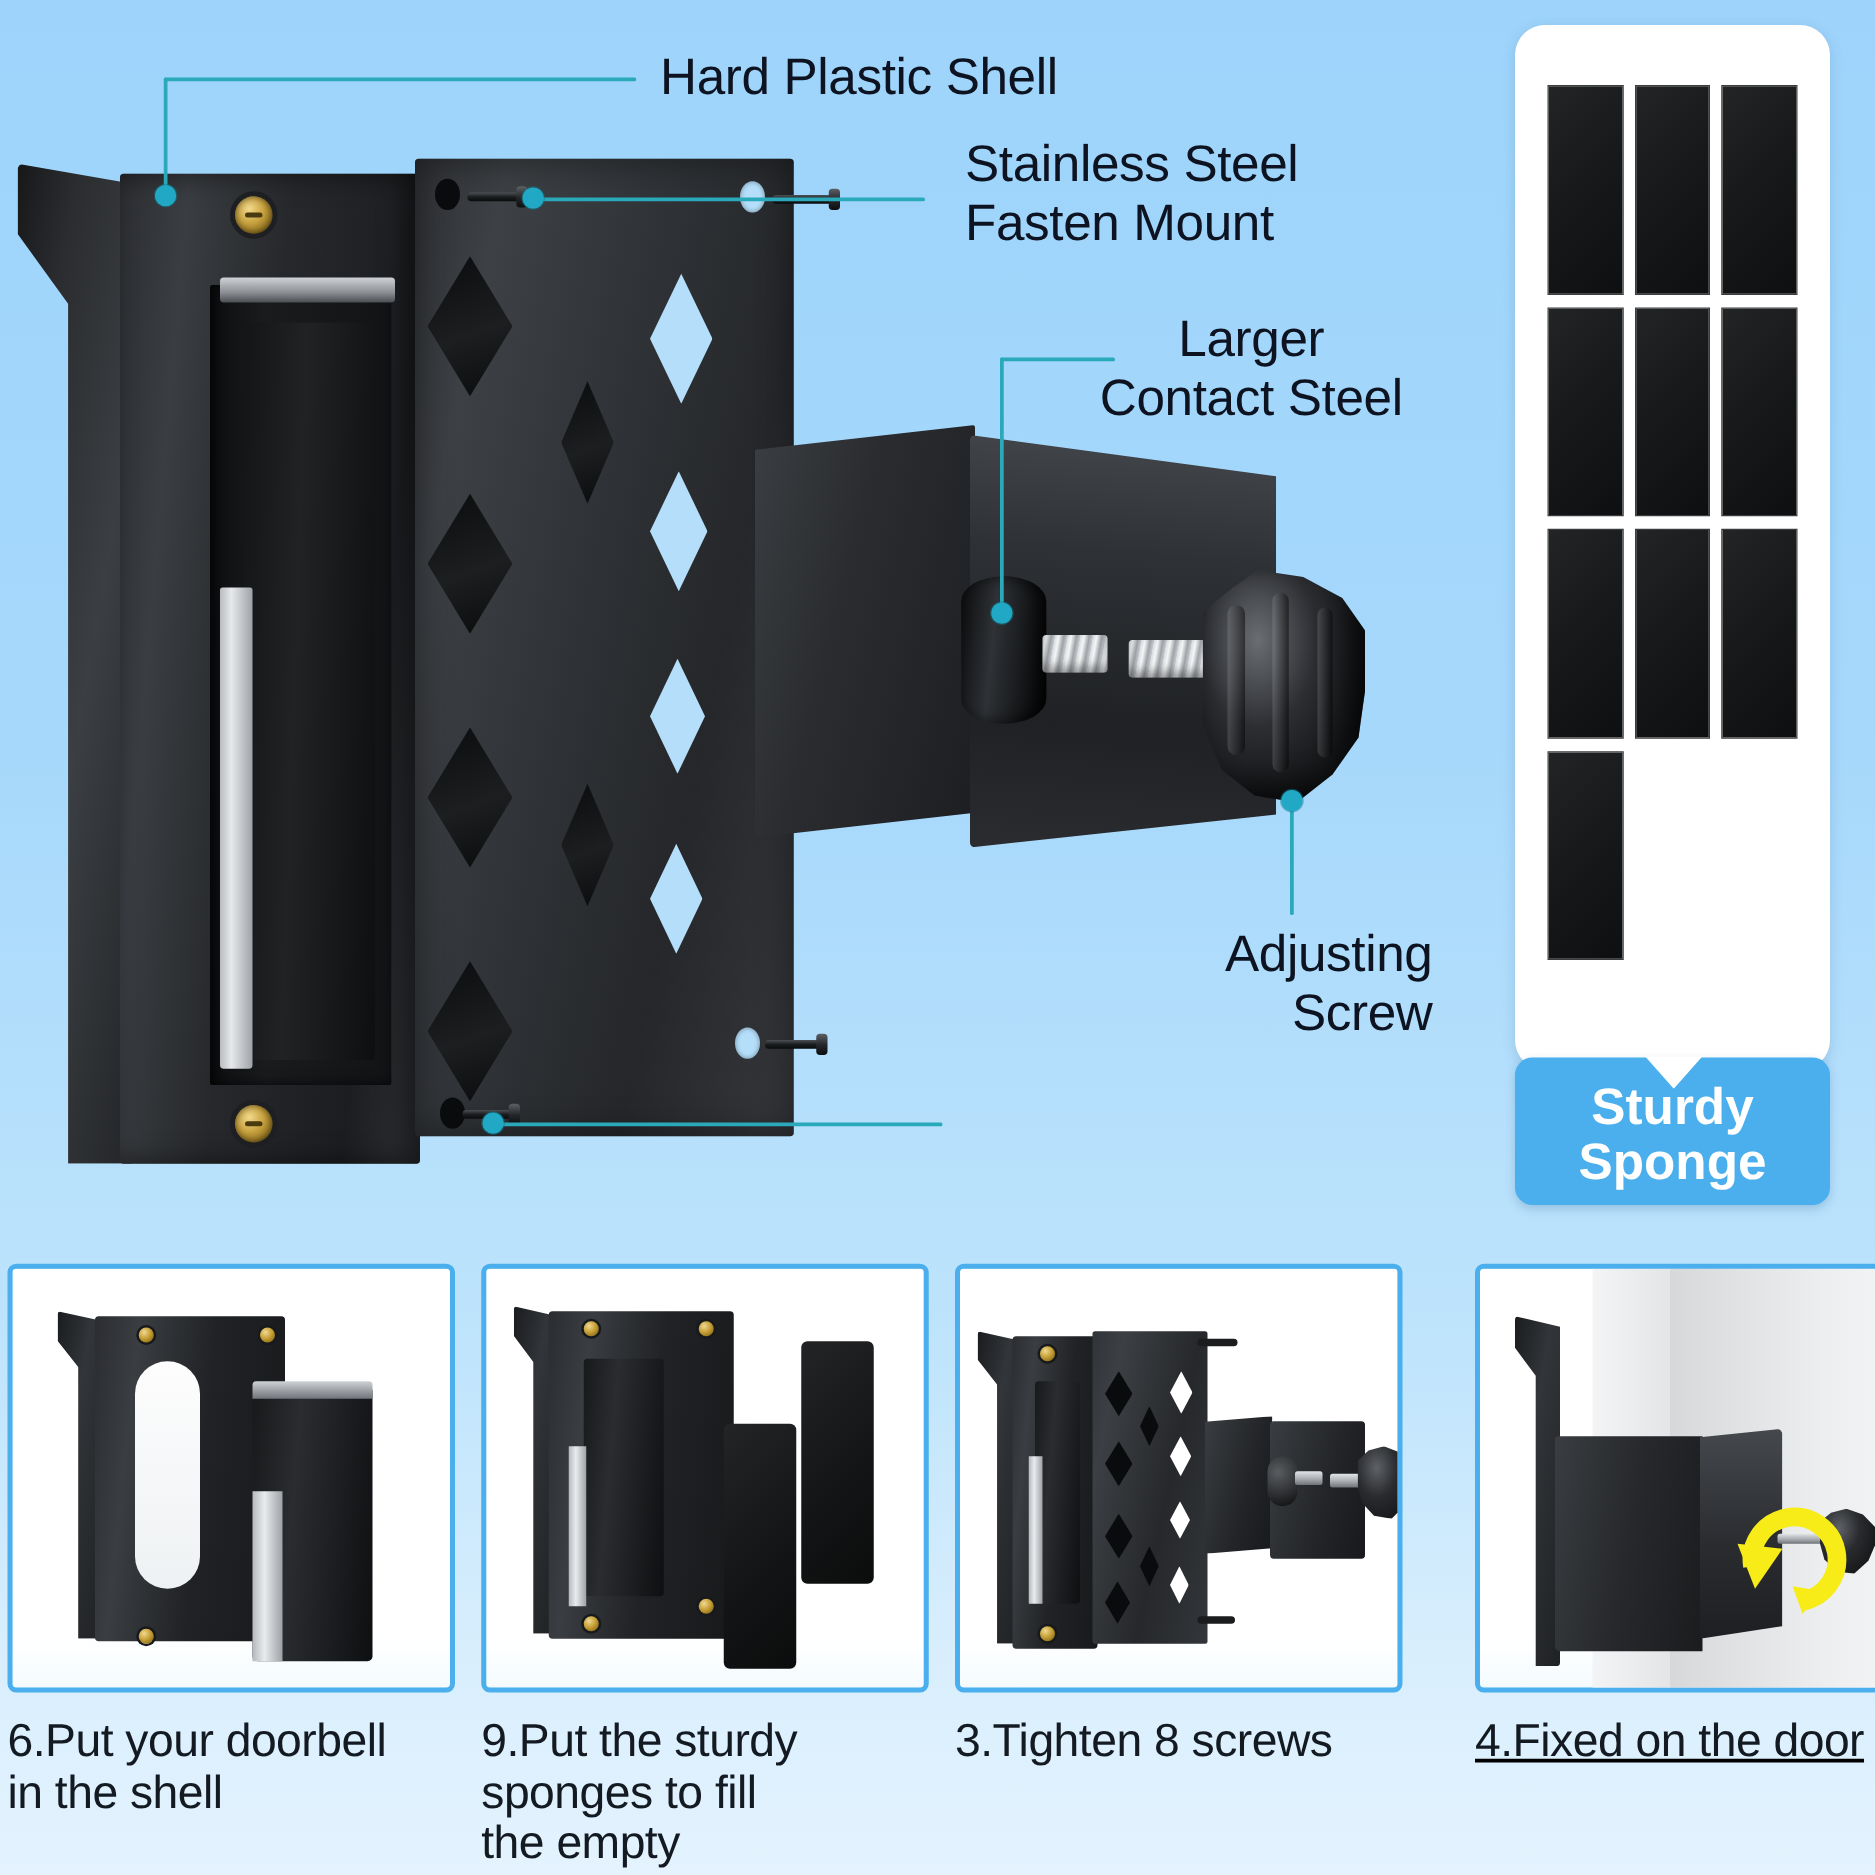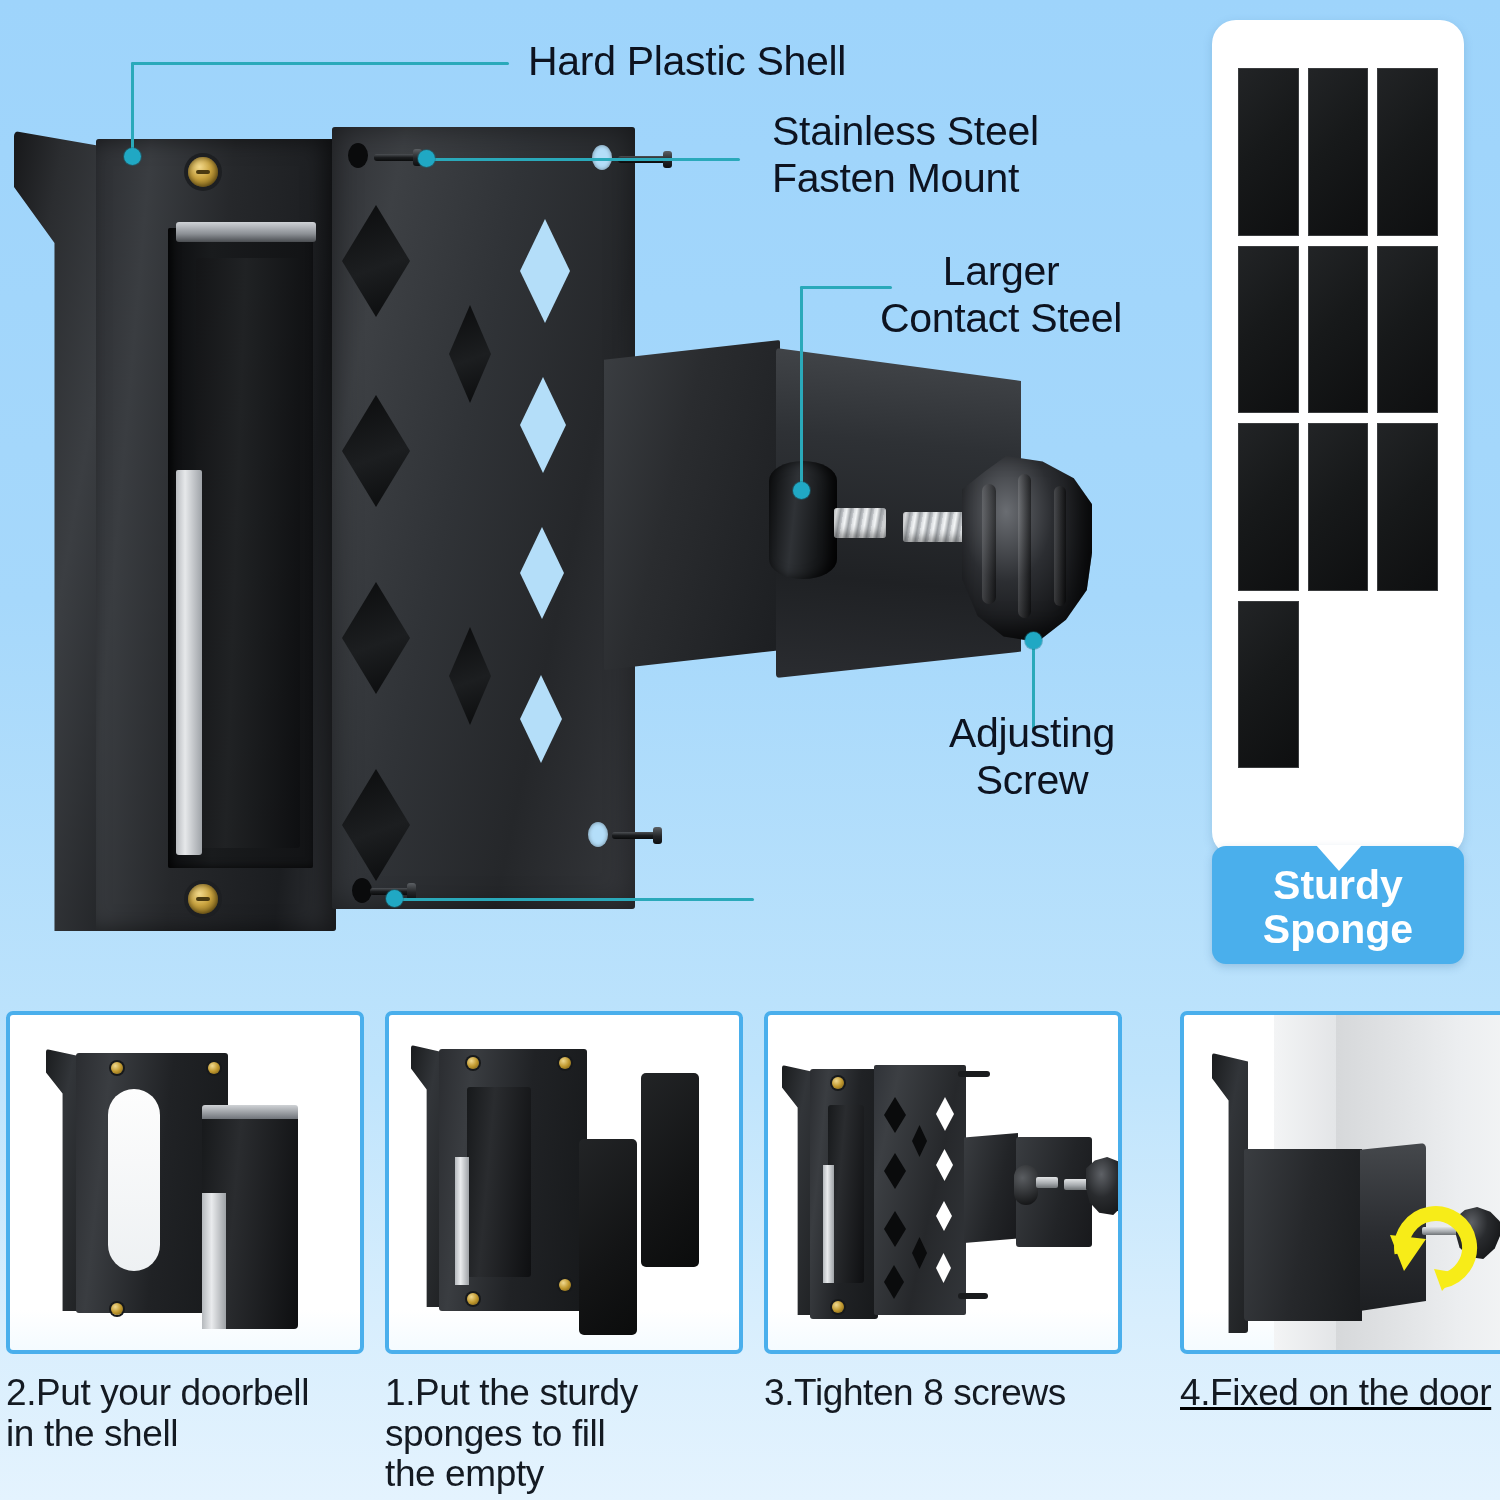--- a/index.html
+++ b/index.html
@@ -335,21 +335,21 @@
   <div class="lead-dot" style="left:386px; top:890px;"></div>
 
   <div class="callout" style="left:528px; top:38px;">Hard Plastic Shell</div>
 
   <div class="callout" style="left:772px; top:108px;">Stainless Steel
 Fasten Mount</div>
 
   <div class="callout center" style="left:836px; top:248px; width:330px;">Larger
 Contact Steel</div>
 
-  <div class="callout center" style="left:918px; top:710px; width:228px;">Adjusting
+  <div class="callout center" style="left:918px; top:740px; width:228px;text-align:right;">Adjusting
 Screw</div>
 
 
   <div id="sponge-panel">
     <div class="sponge-card">
       <div class="sponge-grid">
         <div class="sponge-chip"></div>
         <div class="sponge-chip"></div>
         <div class="sponge-chip"></div>
         <div class="sponge-chip"></div>
@@ -378,38 +378,38 @@
       <div class="m m-hook" style="left:36px;  top:34px;  width:36px;  height:262px;"></div>
       <div class="m m-shell" style="left:66px;  top:38px;  width:152px; height:260px;"></div>
       <div class="m m-cut" style="left:98px;  top:74px;  width:52px;  height:182px;"></div>
       <div class="m m-screw" style="left:101px; top:47px;"></div>
       <div class="m m-screw" style="left:198px; top:47px;"></div>
       <div class="m m-screw" style="left:101px; top:288px;"></div>
       <div class="m m-bell" style="left:192px; top:94px;  width:96px;  height:220px; border-radius:4px;"></div>
       <div class="m m-silver" style="left:192px; top:178px; width:24px;  height:136px;"></div>
       <div class="m" style="left:192px; top:90px;  width:96px; height:14px; background:linear-gradient(180deg,#cfd2d5,#70747a); border-radius:3px 3px 0 0;"></div>
     </div>
-    <div class="step-caption">2.Put your doorbell
+    <div class="step-caption">6.Put your doorbell
 in the shell</div>
   </div>
 
   <div class="step s2">
     <div class="step-frame">
       <div class="m m-hook" style="left:22px;  top:30px;  width:34px;  height:262px;"></div>
       <div class="m m-shell" style="left:50px;  top:34px;  width:148px; height:262px;"></div>
       <div class="m m-bell" style="left:78px;  top:72px;  width:64px;  height:190px;"></div>
       <div class="m m-silver" style="left:66px;  top:142px; width:14px;  height:128px;"></div>
       <div class="m m-screw" style="left:78px;  top:42px;"></div>
       <div class="m m-screw" style="left:170px; top:42px;"></div>
       <div class="m m-screw" style="left:78px;  top:278px;"></div>
       <div class="m m-screw" style="left:170px; top:264px;"></div>
       <div class="m m-sponge" style="left:190px; top:124px; width:58px;  height:196px;"></div>
       <div class="m m-sponge" style="left:252px; top:58px;  width:58px;  height:194px;"></div>
     </div>
-    <div class="step-caption">1.Put the sturdy
+    <div class="step-caption">9.Put the sturdy
 sponges to fill
 the empty</div>
   </div>
 
   <div class="step s3">
     <div class="step-frame">
       <div class="m m-hook" style="left:14px;  top:50px;  width:34px;  height:250px;"></div>
       <div class="m m-shell" style="left:42px;  top:54px;  width:68px;  height:250px;"></div>
       <div class="m m-bell" style="left:60px;  top:90px;  width:36px;  height:178px;"></div>
       <div class="m m-silver" style="left:55px;  top:150px; width:11px;  height:118px;"></div>

